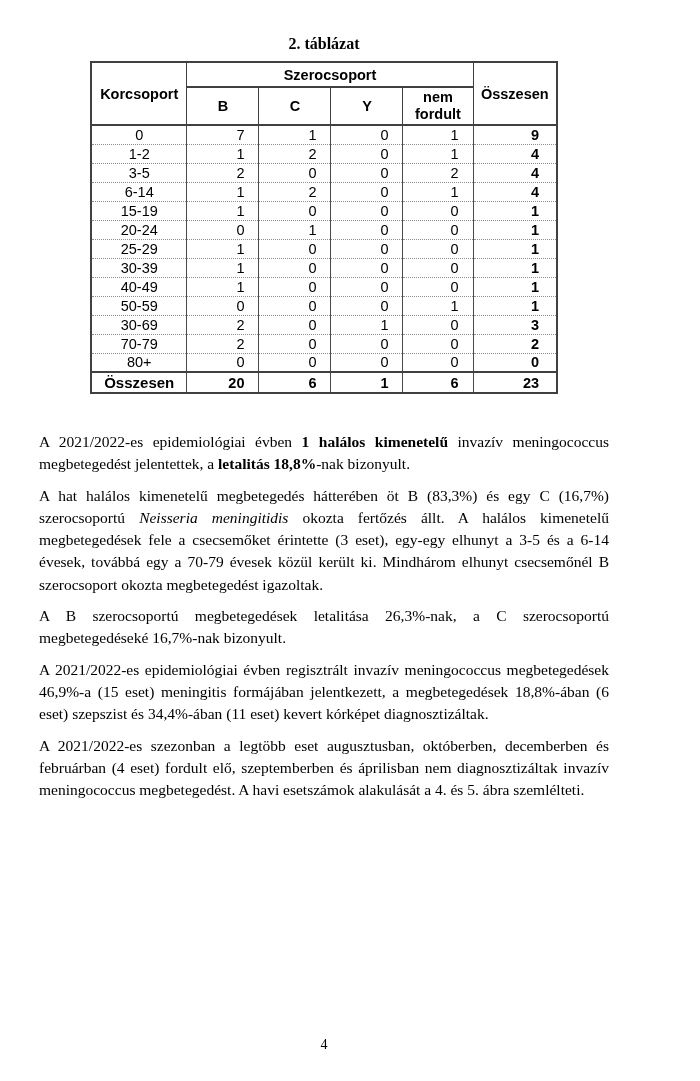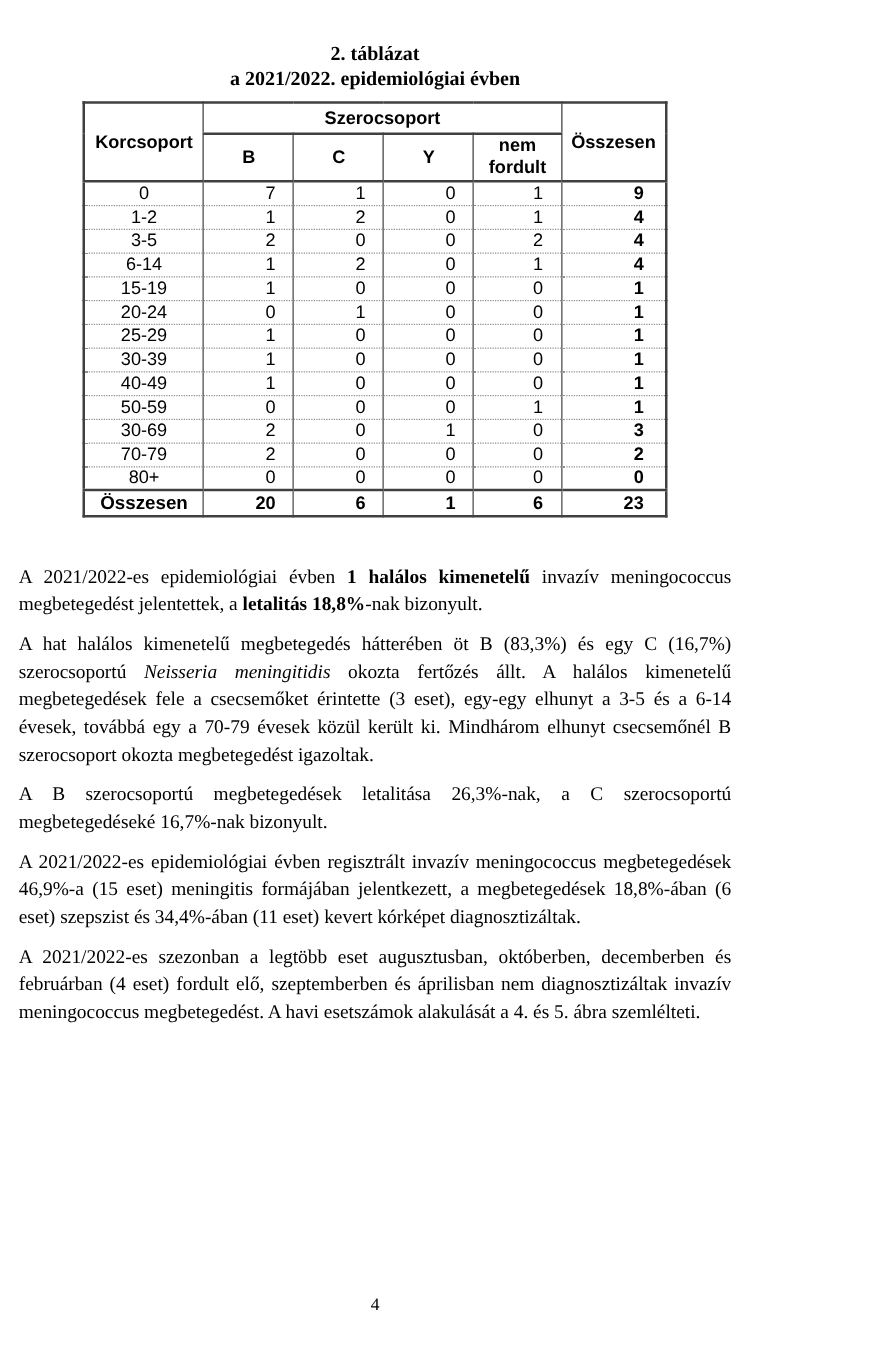--- a/index.html
+++ b/index.html
@@ -9,20 +9,21 @@
     height: 1081px;
     position: relative;
     overflow: hidden;
     font-family: "Liberation Serif", serif;
     color: #000000;
   }
   .page {
     width: 600px;
     height: 1081px;
     position: relative;
+    margin-left: 24px;
   }
 
   
   .title-block {
     padding-top: 34px;
     text-align: center;
     font-weight: bold;
     font-size: 16px;
     line-height: 20px;
   }
@@ -99,21 +100,20 @@
     font-size: 14px;
   }
 </style>
 </head>
 <body>
 
 <div class="page">
 
   <div class="title-block">
     <div class="tline">2. táblázat</div>
-    <div class="tline">a 2021/2022. epidemiológiai évben</div>
   </div>
 
   <div class="tbl-wrap">
     <table class="data-table">
       <colgroup>
         <col class="c-age">
           <col class="c-b">
           <col class="c-c">
           <col class="c-y">
           <col class="c-ni">

